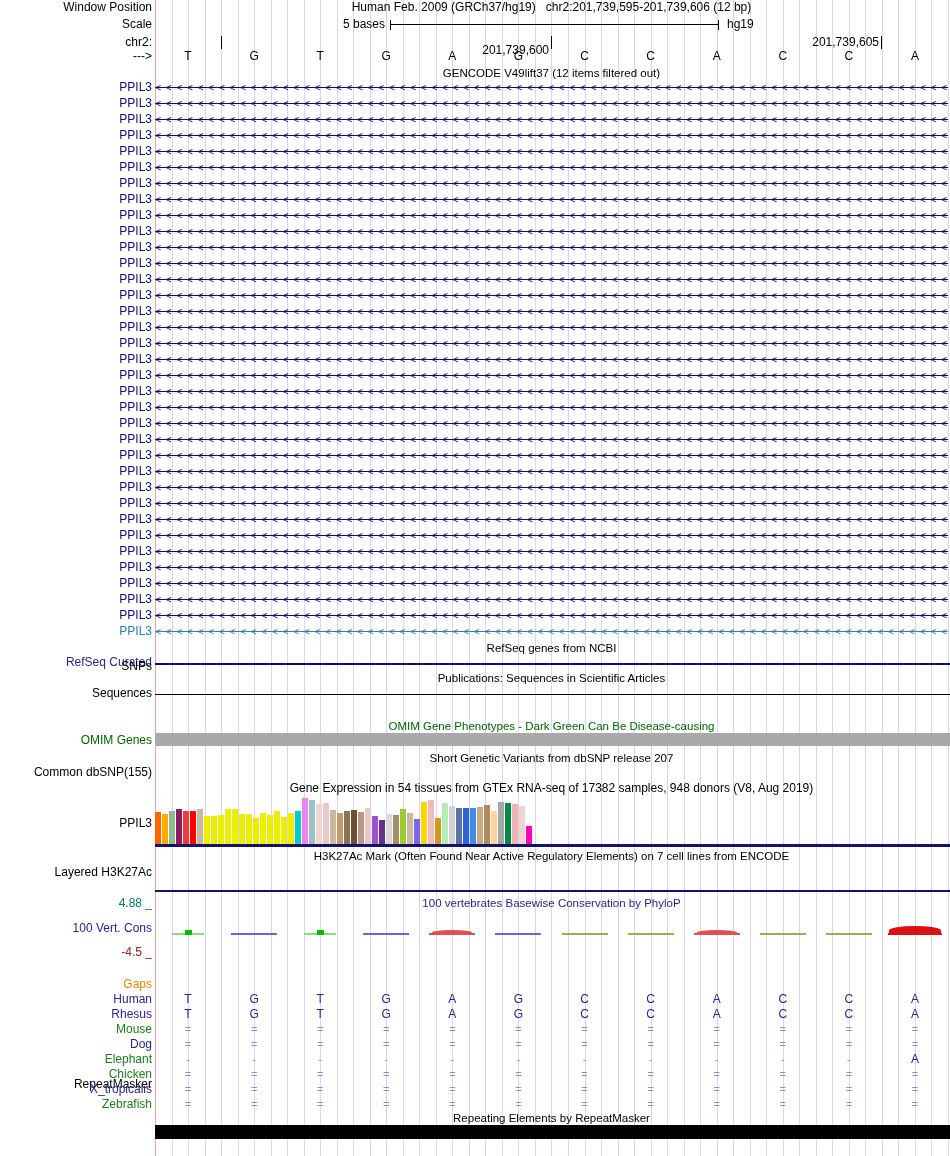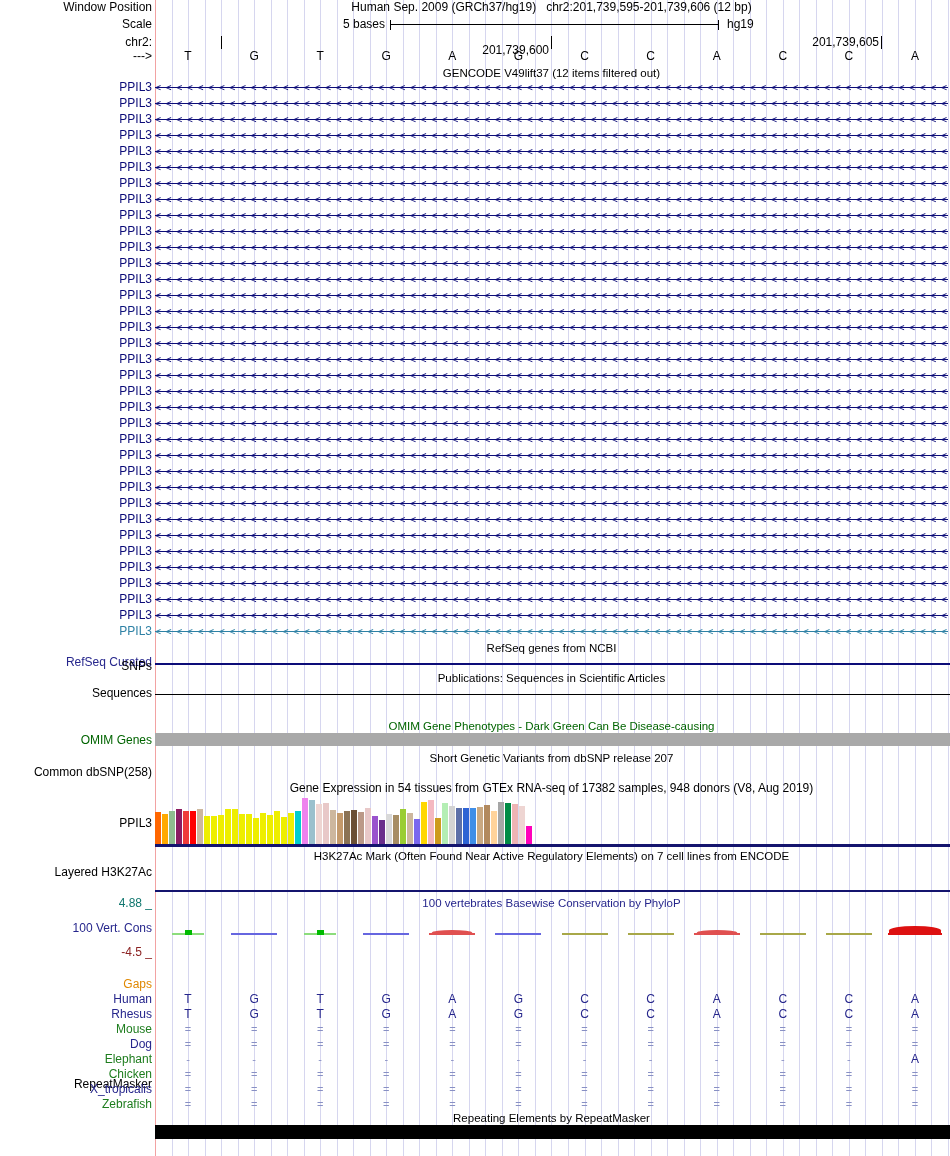--- a/index.html
+++ b/index.html
@@ -19,21 +19,21 @@
 
 <div id="canvas">
   <div class="grid"></div>
   <div class="redline"></div>
 
   <div class="lbl" style="top:1px">Window Position</div>
   <div class="lbl" style="top:18px">Scale</div>
   <div class="lbl" style="top:36px">chr2:</div>
   <div class="lbl" style="top:50px">---&gt;</div>
 
-  <div class="title" style="top:1px;font-size:12px">Human Sep. 2009 (GRCh37/hg19)   chr2:201,739,595-201,739,606 (12 bp)</div>
+  <div class="title" style="top:1px;font-size:12px">Human Feb. 2009 (GRCh37/hg19)   chr2:201,739,595-201,739,606 (12 bp)</div>
 
   <div class="abs" style="right:565px;top:18px">5 bases</div>
   <div>
     <div style="position:absolute;left:390px;top:24px;width:328px;height:1px;background:#000"></div>
     <div class="tick" style="left:390px;top:20px;height:10px"></div>
     <div class="tick" style="left:718px;top:20px;height:10px"></div>
   </div>
   <div class="abs" style="left:727px;top:18px">hg19</div>
 
   <div class="abs" style="right:401px;top:44px">201,739,600</div>
@@ -173,21 +173,21 @@
   <div class="title" style="top:672px">Publications: Sequences in Scientific Articles</div>
   <div class="lbl" style="top:687px">Sequences</div>
   <div class="hline" style="top:694px;height:1px;background:#000"></div>
   <div class="lbl" style="top:660px">SNPs</div>
 
   <div class="title" style="top:720px;color:#006400">OMIM Gene Phenotypes - Dark Green Can Be Disease-causing</div>
   <div class="lbl" style="top:734px;color:#006400">OMIM Genes</div>
   <div class="hline" style="top:733px;height:13px;background:#A9A9A9"></div>
 
   <div class="title" style="top:752px">Short Genetic Variants from dbSNP release 207</div>
-  <div class="lbl" style="top:766px">Common dbSNP(258)</div>
+  <div class="lbl" style="top:766px">Common dbSNP(155)</div>
 
   <div class="title" style="top:782px;font-size:12px">Gene Expression in 54 tissues from GTEx RNA-seq of 17382 samples, 948 donors (V8, Aug 2019)</div>
   <div class="lbl" style="top:817px">PPIL3</div>
   <div id="gtex-bars">
       <div style="position: absolute; left: 155px; top: 812px; width: 6px; height: 32px; background: rgb(255, 102, 0);"></div>
       <div style="position: absolute; left: 162px; top: 814px; width: 6px; height: 30px; background: rgb(255, 170, 0);"></div>
       <div style="position: absolute; left: 169px; top: 811px; width: 6px; height: 33px; background: rgb(143, 188, 143);"></div>
       <div style="position: absolute; left: 176px; top: 809px; width: 6px; height: 35px; background: rgb(139, 28, 98);"></div>
       <div style="position: absolute; left: 183px; top: 811px; width: 6px; height: 33px; background: rgb(238, 59, 59);"></div>
       <div style="position: absolute; left: 190px; top: 811px; width: 6px; height: 33px; background: rgb(255, 0, 0);"></div>

